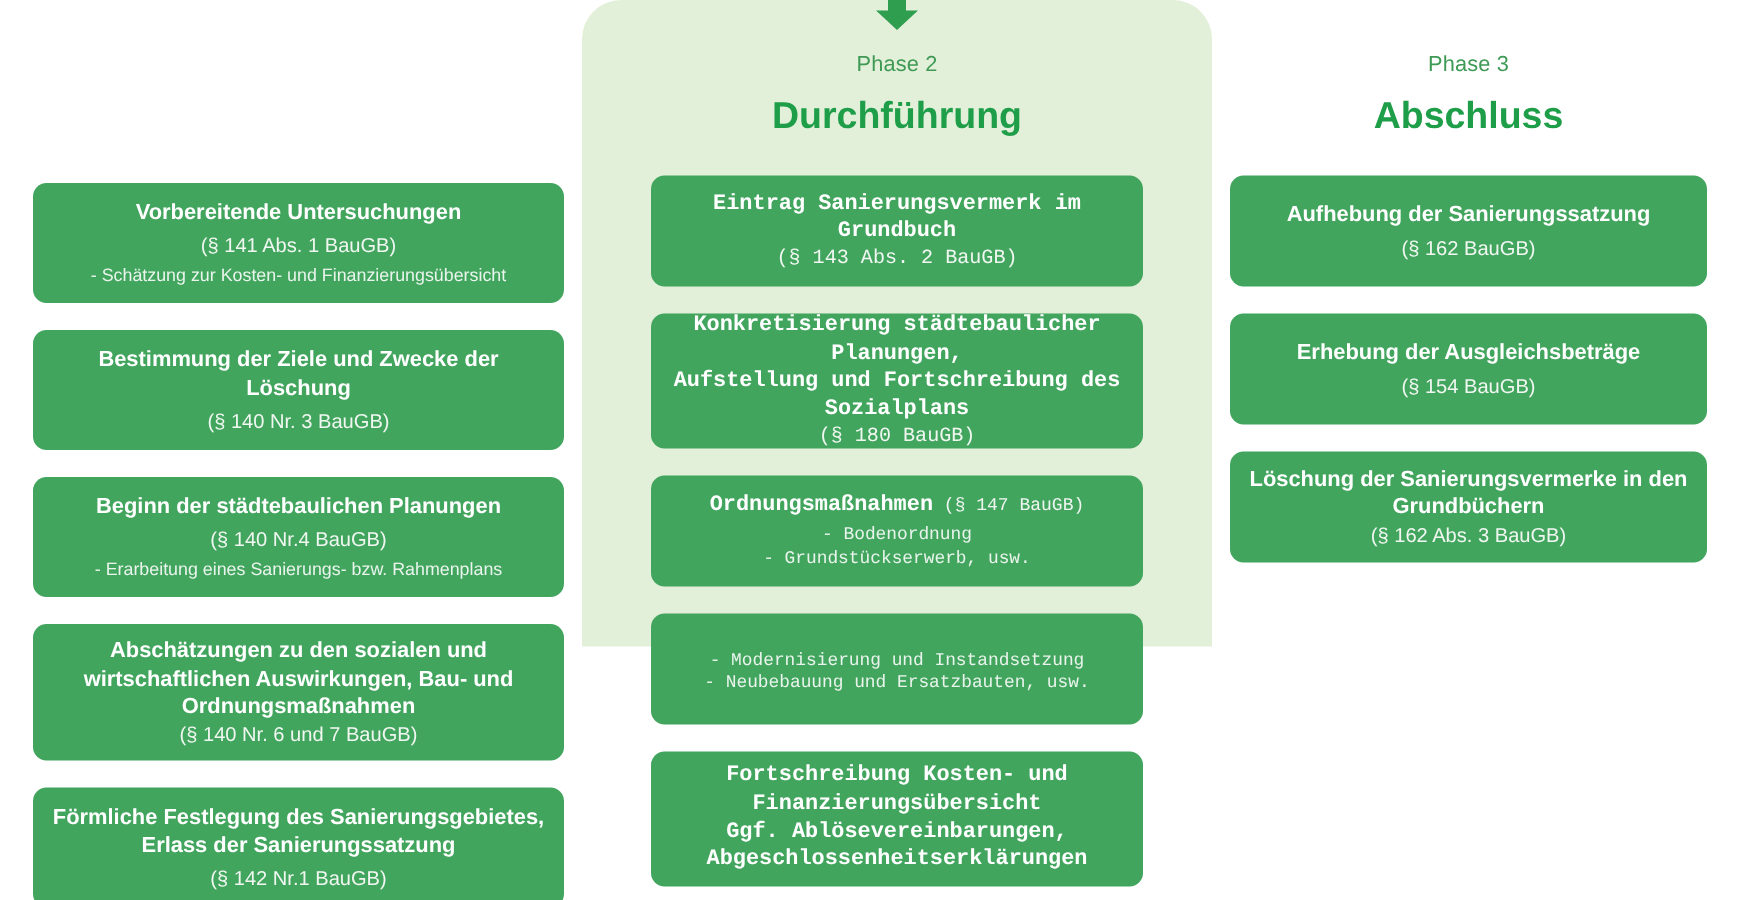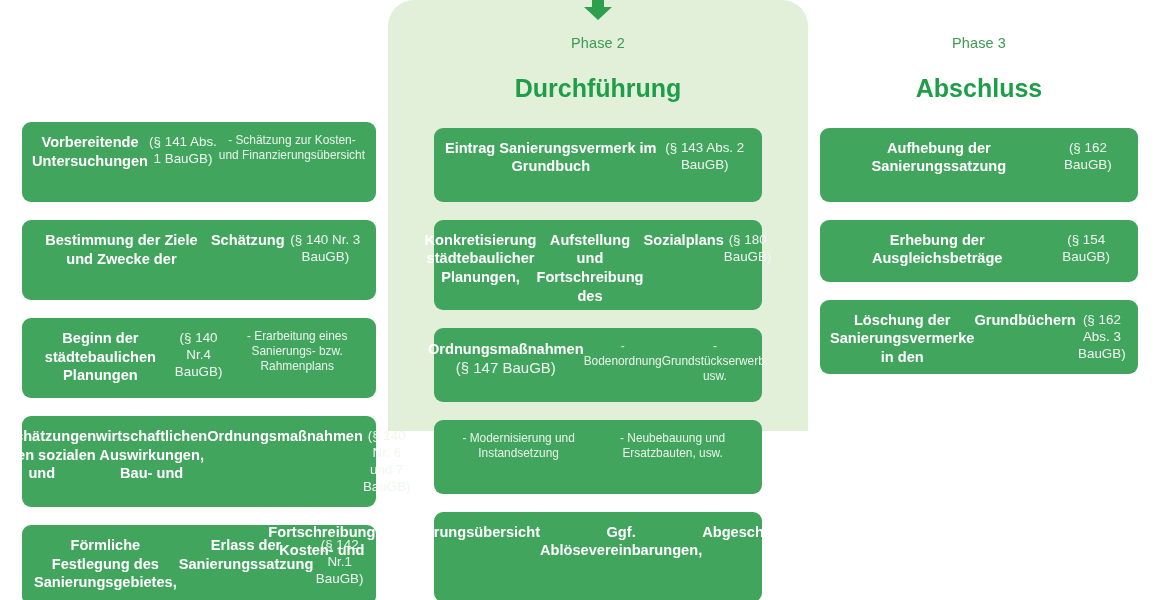--- a/index.html
+++ b/index.html
@@ -70,38 +70,39 @@
     font-size: 14.5px;
     color: #3e9a55;
     line-height: 1.35;
     letter-spacing: 0.1px;
   }
   .phase-head .title {
     font-size: 25px;
     font-weight: bold;
     color: #1e9e48;
     line-height: 1.25;
-    margin-top: 19px;
+    margin-top: 8px;
   }
 
   
   .head-spacer-plain {
     height: 122px;
   }
 
   
   .card {
     background: #42a55e;
     border-radius: 9px;
     color: #ffffff;
     text-align: center;
     box-sizing: border-box;
     padding: 11px 10px 11px 10px;
     margin-bottom: 18px;
     display: flex;
+    flex-direction: column;
     justify-content: center;
   }
 
   .card .ln {
     line-height: 1.28;
   }
   .card .ln.bold {
     font-weight: bold;
     font-size: 14.6px;
   }
@@ -114,29 +115,29 @@
     font-weight: normal;
     font-size: 11.9px;
     color: #e9f4ec;
   }
   .card .ln.mixed {
     font-size: 14.6px;
     font-weight: bold;
   }
   .card .ln.mixed .tail {
     font-weight: normal;
-    font-size: 15px;
+    font-size: 12px;
     color: #eff6f1;
   }
   .card .gap-sm { height: 4px; }
   .card .gap-md { height: 7px; }
 
   
   #col-phase1 .card { width: 354px; }
-  #col-phase2 .card { width: 328px; }
+  #col-phase2 .card { width: 328px; font-family: Liberation Mono, monospace; }
   #col-phase3 .card { width: 318px; }
 
   .cards-wrap { position: relative; }
 </style>
 </head>
 <body>
 
 <div id="stage">
 
   <div id="down-arrow">
@@ -152,21 +153,21 @@
       <div class="card" style="height:80px;">
         <div class="ln bold">Vorbereitende Untersuchungen</div>
         <div class="gap-sm"></div>
         <div class="ln norm">(§ 141 Abs. 1 BauGB)</div>
         <div class="gap-sm"></div>
         <div class="ln small">- Schätzung zur Kosten- und Finanzierungsübersicht</div>
       </div>
 
       <div class="card" style="height:80px;margin-top:12px;">
         <div class="ln bold">Bestimmung der Ziele und Zwecke der</div>
-        <div class="ln bold">Schätzung</div>
+        <div class="ln bold">Löschung</div>
         <div class="gap-md"></div>
         <div class="ln norm">(§ 140 Nr. 3 BauGB)</div>
       </div>
 
       <div class="card" style="height:80px;">
         <div class="ln bold">Beginn der städtebaulichen Planungen</div>
         <div class="gap-sm"></div>
         <div class="ln norm">(§ 140 Nr.4 BauGB)</div>
         <div class="gap-sm"></div>
         <div class="ln small">- Erarbeitung eines Sanierungs- bzw. Rahmenplans</div>
@@ -245,21 +246,21 @@
     </div>
 
     <div class="cards-wrap" style="margin-top:24px;">
 
       <div class="card" style="height:74px;">
         <div class="ln bold">Aufhebung der Sanierungssatzung</div>
         <div class="gap-sm"></div>
         <div class="ln norm">(§ 162 BauGB)</div>
       </div>
 
-      <div class="card" style="height:62px;">
+      <div class="card" style="height:74px;">
         <div class="ln bold">Erhebung der Ausgleichsbeträge</div>
         <div class="gap-sm"></div>
         <div class="ln norm">(§ 154 BauGB)</div>
       </div>
 
       <div class="card" style="height:74px;">
         <div class="ln bold">Löschung der Sanierungsvermerke in den</div>
         <div class="ln bold">Grundbüchern</div>
         <div class="gap-sm"></div>
         <div class="ln norm">(§ 162 Abs. 3 BauGB)</div>

